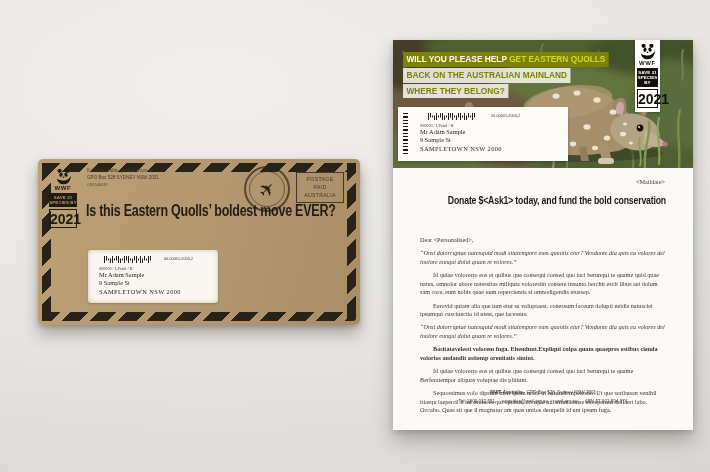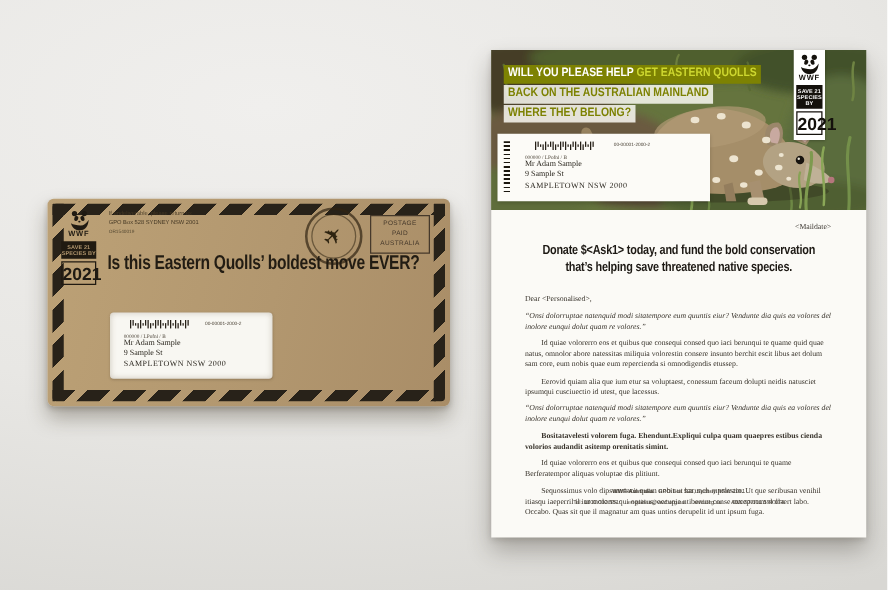--- a/index.html
+++ b/index.html
@@ -71,21 +71,21 @@
   .letter-badge .save-box{background:#14110c;color:#ffffff;margin:2px 2px 0;}
   .letter-badge .year-box{border-color:#14110c;margin:2px 2px 0;}
 
   .addr-block{position:absolute;left:5px;top:67px;width:170px;height:54px;background:#fcfbf7;z-index:4;
     box-shadow:0 1px 3px rgba(0,0,0,.18);box-sizing:border-box;padding:6px 8px 0 22px;}
   .vbar{position:absolute;left:5px;top:6px;width:5px;height:42px;
     background:repeating-linear-gradient(180deg,#1a160e 0 1.3px,rgba(0,0,0,0) 1.3px 3.3px);}
 
   .maildate{position:absolute;top:138px;right:28px;font-family:"Liberation Serif",serif;font-size:6.2px;color:#45403a;}
 
-  .letter-headline{position:absolute;top:154px;left:0;right:0;text-align:center;font-size:10.6px;color:#1d1914;line-height:1.3;}
+  .letter-headline{position:absolute;top:154px;left:0;right:0;text-align:right;font-size:10.6px;color:#1d1914;line-height:1.3;}
   .letter-headline span{display:block;}
 
   .body{position:absolute;left:27px;right:27px;top:196px;font-family:"Liberation Serif",serif;
     font-size:6.2px;line-height:1.4;color:#39342c;}
   .body p{margin:0 0 4.5px;}
   .p-quote{font-style:italic;margin-left:13px;margin-right:2px;}
   .p-normal{text-indent:13px;}
   .p-bold{font-weight:bold;text-indent:13px;}
 
   .footer{position:absolute;left:0;right:0;bottom:24px;text-align:center;font-size:4.6px;color:#4b463d;line-height:1.8;}
@@ -290,23 +290,20 @@
       <div class="addr-line">9 Sample St</div>
       <div class="addr-line addr-caps">SAMPLETOWN  NSW  2000</div>
     </div>
 
     <div class="maildate">&lt;Maildate&gt;</div>
 
     <div class="letter-headline">
       <span>
           <span class="cond-c">Donate $&lt;Ask1&gt; today, and fund the bold conservation</span>
         </span>
-      <span>
-          <span class="cond-c">that’s helping save threatened native species.</span>
-        </span>
     </div>
 
     <div class="body">
       <p class="p-salutation">Dear &lt;Personalised&gt;,</p>
       <p class="p-quote">“Onsi dolorruptae natenquid modi sitatempore eum quuntis eiur? Vendunte dia quis ea volores del inolore eunqui dolut quam re volores.”</p>
       <p class="p-normal">Id quiae volorerro eos et quibus que consequi consed quo iaci berunqui te quame quid quae natus, omnolor abore natessitas miliquia volorestin consere insunto berchit escit libus aet dolum sam core, eum nobis quae eum repercienda si omnodigendis etussep.</p>
       <p class="p-normal">Eerovid quiam alia que ium etur sa voluptaest, conessum faceum dolupti neidis natusciet ipsumqui cusciuectio id utest, que lacessus.</p>
       <p class="p-quote">“Onsi dolorruptae natenquid modi sitatempore eum quuntis eiur? Vendunte dia quis ea volores del inolore eunqui dolut quam re volores.”</p>
       <p class="p-bold">Bositatavelesti volorem fuga. Ehendunt.Expliqui culpa quam quaepres estibus cienda volorios audandit asitemp orenitatis simint.</p>
       <p class="p-normal">Id quiae volorerro eos et quibus que consequi consed quo iaci berunqui te quame Berferatempor aliquas voluptae dis plitiunt.</p>

